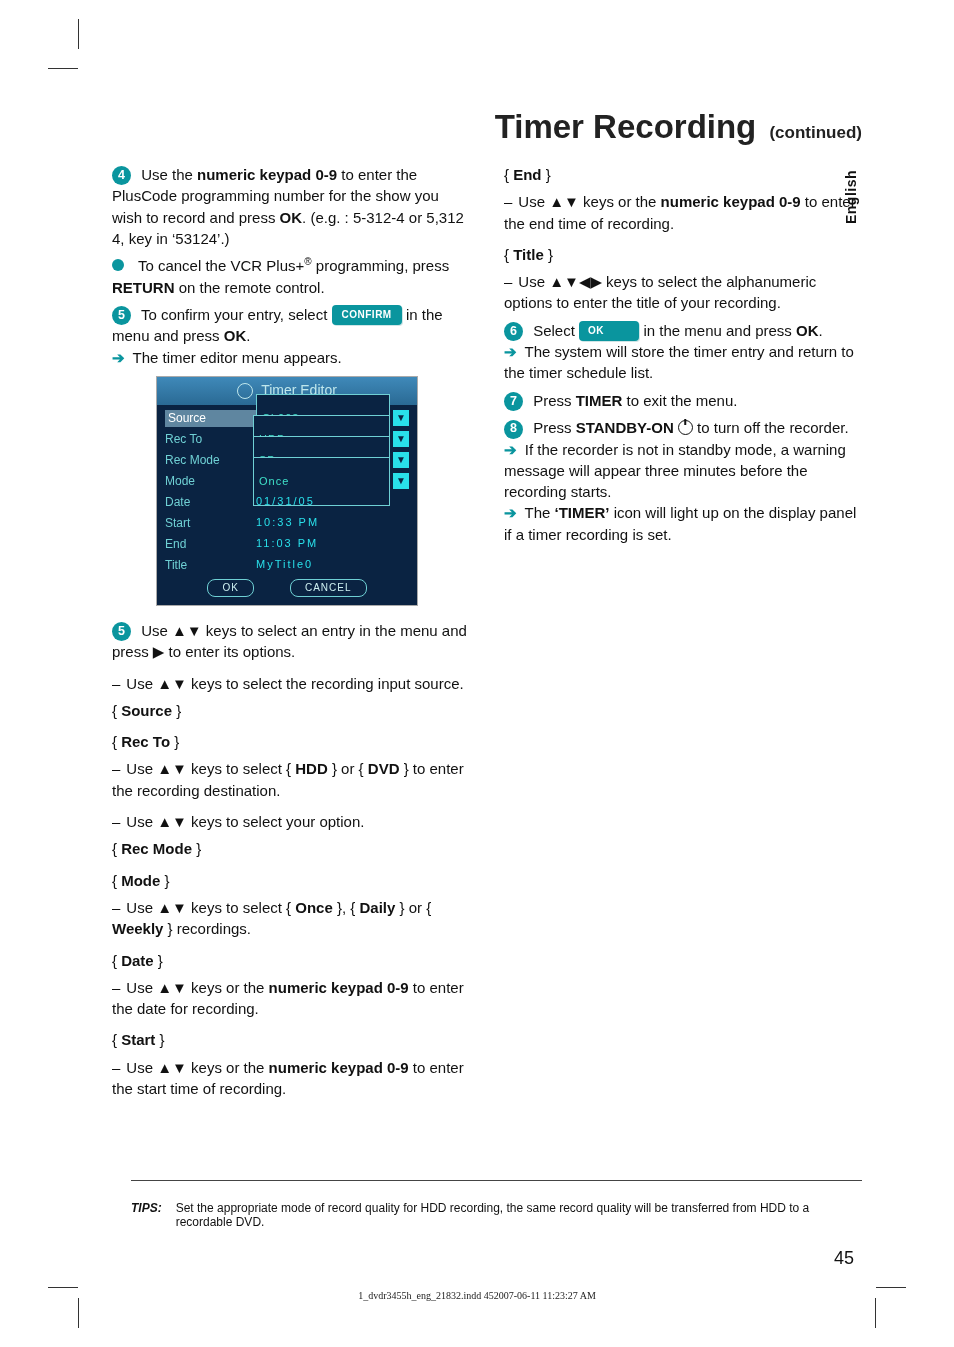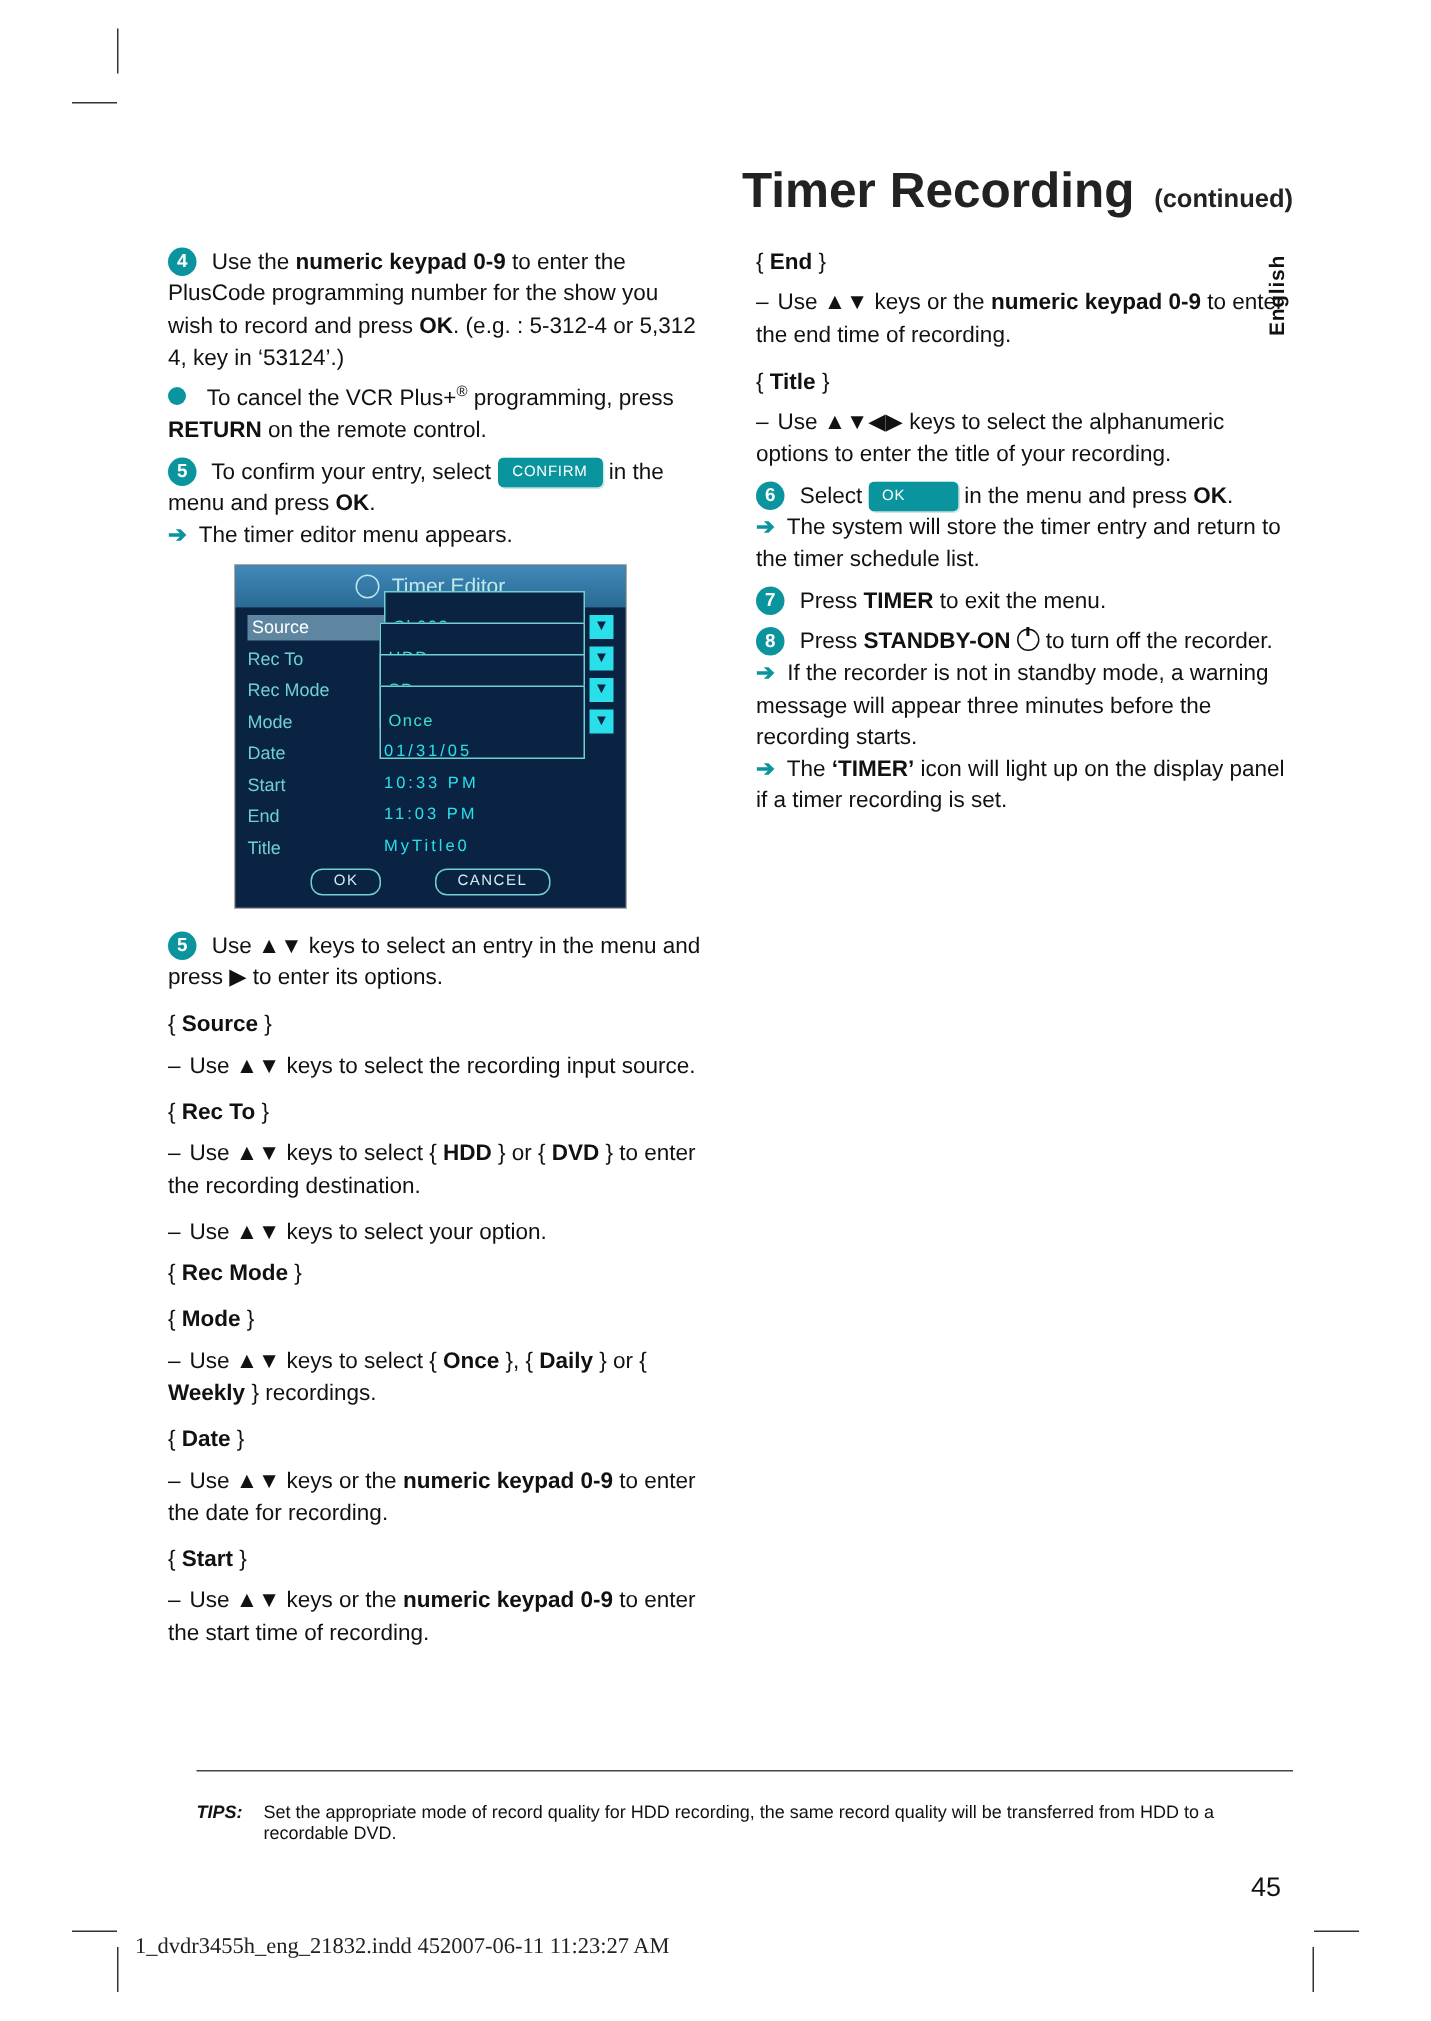--- a/index.html
+++ b/index.html
@@ -90,21 +90,21 @@
     font-weight: 700;
     margin-right: 4px;
   }
   b { font-weight: 700; }
 
   .pill {
     display: inline-block;
     background: #0a959e;
     color: #fff;
     font-size: 10px;
-    font-weight: 400;
+    font-weight: 700;
     padding: 2px 9px;
     border-radius: 4px;
     border: 1px solid rgba(10,149,158,0.2);
     box-shadow: 1px 1px 0 #cfe5e6;
     vertical-align: 2px;
     letter-spacing: 0.5px;
   }
   .pill.ok { padding: 2px 8px 2px 8px; }
   .sup { font-size: 10px; vertical-align: super; }
 
@@ -204,23 +204,23 @@
     position: absolute;
     right: 100px;
     top: 1248px;
     font-size: 18px;
   }
   .footer-meta {
     position: absolute;
     left: 90px;
     right: 90px;
     top: 1290px;
-    font-size: 15px;
-    display: flex;
-    justify-content: flex-start;
+    font-size: 10px;
+    display: flex;
+    justify-content: center;
     color: #222;
     font-family: "Times New Roman", serif;
   }
   .pwicon { display:inline-block; width:13px; height:13px; border:1.5px solid #111; border-radius:50%; position:relative; vertical-align:-2px;}
   .pwicon::after{content:"";position:absolute;left:50%;top:-2px;width:1.5px;height:6px;background:#111;transform:translateX(-50%);}
 </style>
 </head>
 <body>
 
 <div class="page">
@@ -311,22 +311,22 @@
               </div>
             </div>
         </div>
 
         <p>
           <span class="step-circle">5</span>
           <span>Use ▲▼ keys to select an entry in the menu and press ▶ to enter its options.</span>
         </p>
 
         <div class="block">
+          <p><span class="dash">–</span><span>Use ▲▼ keys to select the recording input source.</span></p>
           <p>{ <b>Source</b> }</p>
-          <p><span class="dash">–</span><span>Use ▲▼ keys to select the recording input source.</span></p>
         </div>
 
         <div class="block">
           <p>{ <b>Rec To</b> }</p>
           <p><span class="dash">–</span><span>Use ▲▼ keys to select { </span><b>HDD</b><span> } or { </span><b>DVD</b><span> } to enter the recording destination.</span></p>
         </div>
 
         <div class="block">
           <p><span class="dash">–</span><span>Use ▲▼ keys to select your option.</span></p>
           <p>{ <b>Rec Mode</b> }</p>

